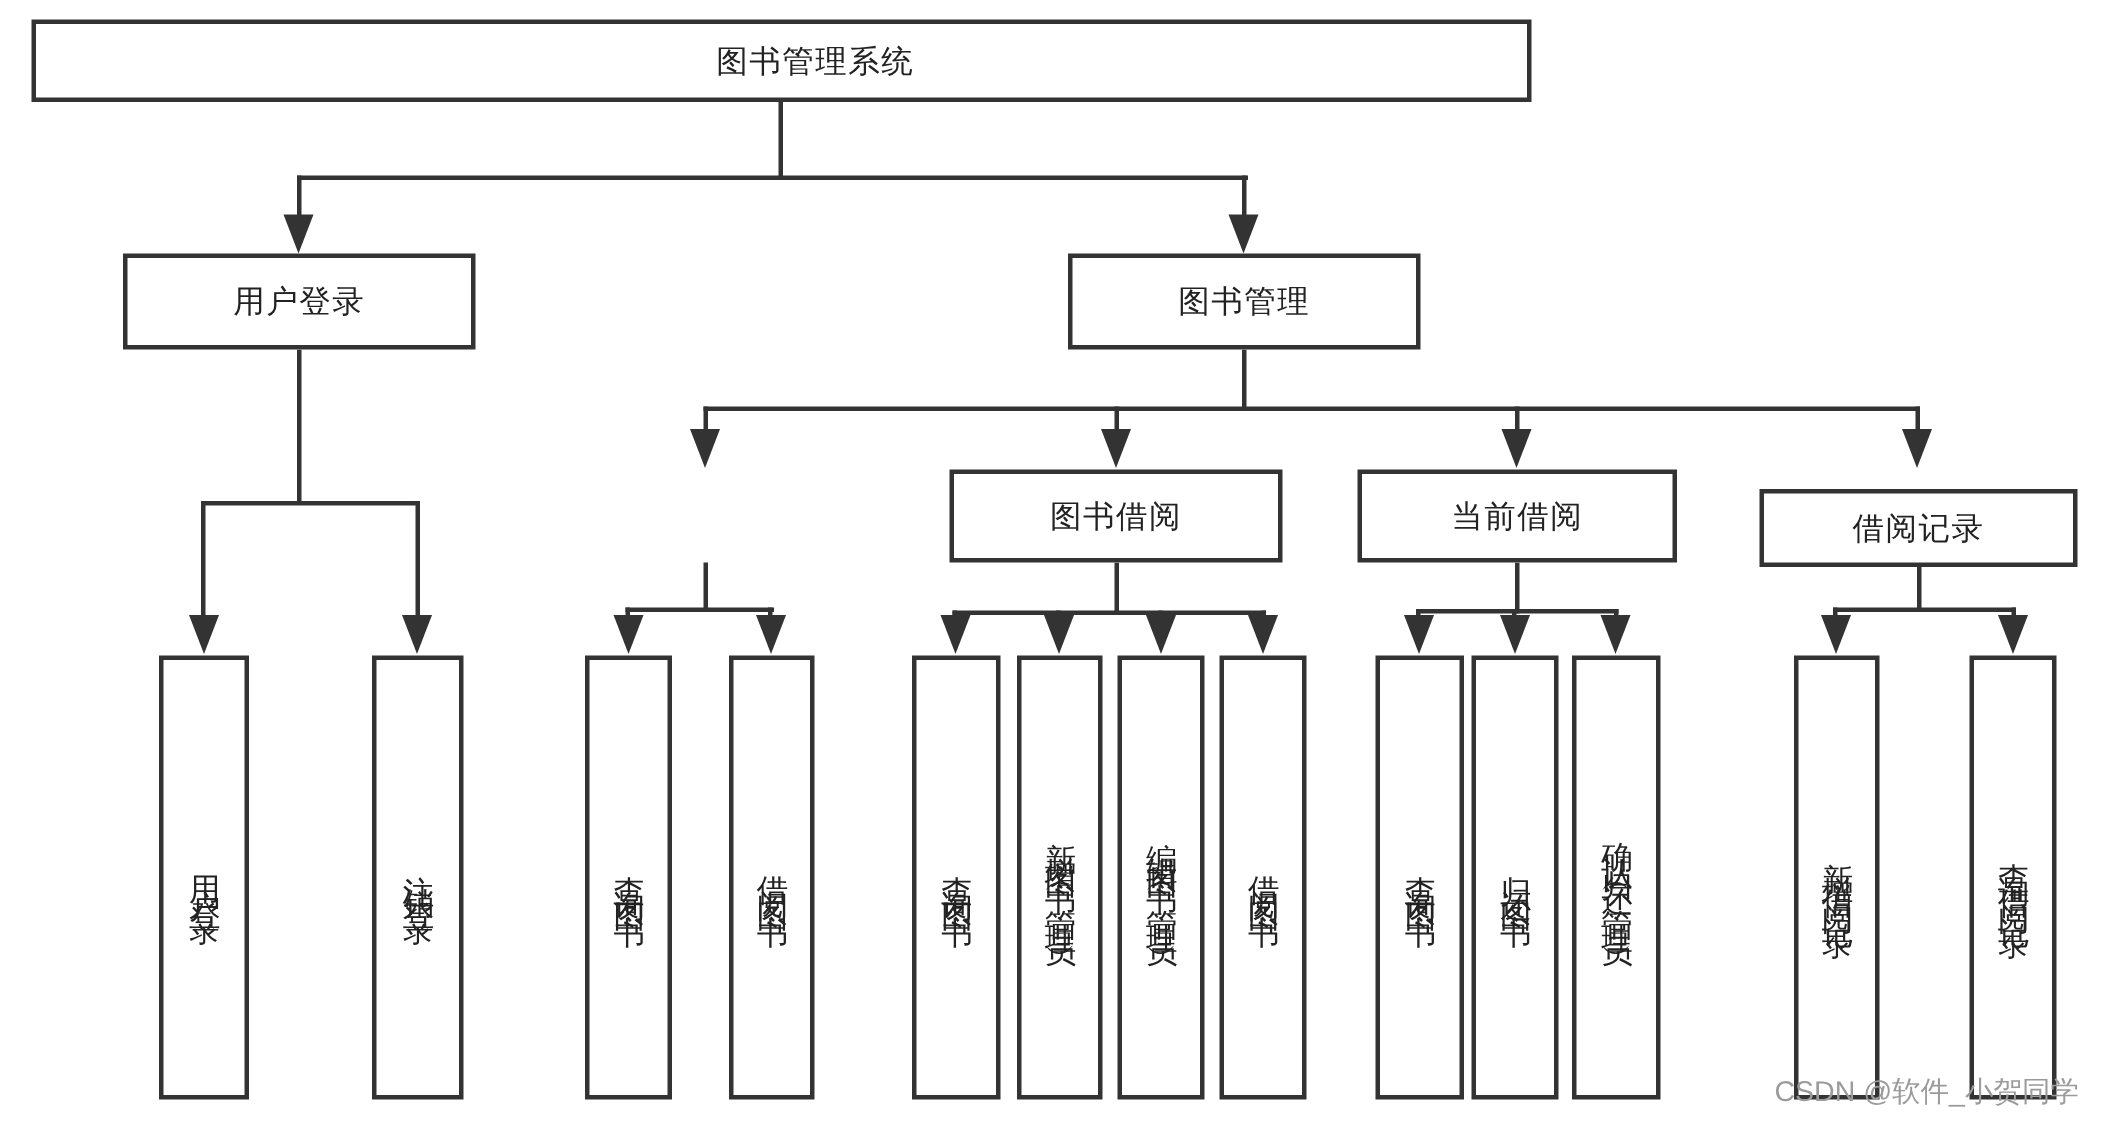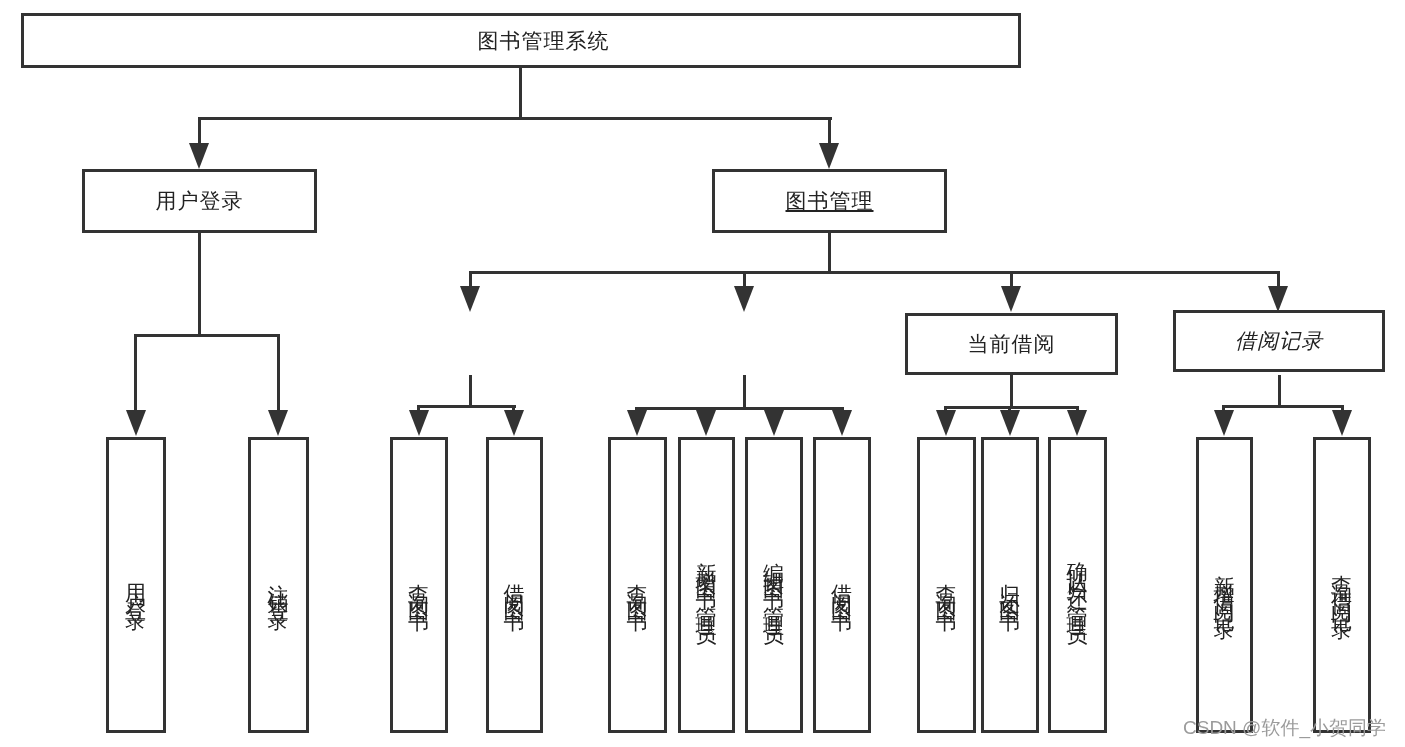--- a/index.html
+++ b/index.html
@@ -42,21 +42,21 @@
   <div class="vline" style="left:519px; top:68px; width:3px; height:52px;"></div>
   <div class="hline" style="left:198px; top:117px; width:634px; height:3px;"></div>
   <div class="vline" style="left:198px; top:117px; width:3px; height:30px;"></div>
   <div class="vline" style="left:828px; top:117px; width:3px; height:30px;"></div>
   <div class="arrow" style="left:189px; top:143px;"></div>
   <div class="arrow" style="left:819px; top:143px;"></div>
 
   <div class="hbox" style="left:82px; top:169px; width:235px; height:64px;">
     <span>用户登录</span>
   </div>
-  <div class="hbox" style="left:712px; top:169px; width:235px; height:64px;text-decoration:underline;">
+  <div class="hbox" style="left:712px; top:169px; width:235px; height:64px;">
     <span>图书管理</span>
   </div>
 
   <div class="vline" style="left:198px; top:233px; width:3px; height:103px;"></div>
   <div class="hline" style="left:134px; top:334px; width:146px; height:3px;"></div>
   <div class="vline" style="left:134px; top:334px; width:3px; height:80px;"></div>
   <div class="vline" style="left:277px; top:334px; width:3px; height:80px;"></div>
   <div class="arrow" style="left:126px; top:410px;"></div>
   <div class="arrow" style="left:268px; top:410px;"></div>
 
@@ -64,24 +64,27 @@
   <div class="hline" style="left:469px; top:271px; width:811px; height:3px;"></div>
   <div class="vline" style="left:469px; top:271px; width:3px; height:20px;"></div>
   <div class="vline" style="left:743px; top:271px; width:3px; height:20px;"></div>
   <div class="vline" style="left:1010px; top:271px; width:3px; height:20px;"></div>
   <div class="vline" style="left:1277px; top:271px; width:3px; height:20px;"></div>
   <div class="arrow" style="left:460px; top:286px;"></div>
   <div class="arrow" style="left:734px; top:286px;"></div>
   <div class="arrow" style="left:1001px; top:286px;"></div>
   <div class="arrow" style="left:1268px; top:286px;"></div>
 
+  <div class="hbox" style="left:633px; top:313px; width:222px; height:62px;">
+    <span>图书借阅</span>
+  </div>
   <div class="hbox" style="left:905px; top:313px; width:213px; height:62px;">
     <span>当前借阅</span>
   </div>
-  <div class="hbox" style="left:1173px; top:310px; width:212px; height:62px;font-style:italic;">
+  <div class="hbox" style="left:1173px; top:326px; width:212px; height:52px;">
     <span>借阅记录</span>
   </div>
 
   <div class="vline" style="left:469px; top:375px; width:3px; height:33px;"></div>
   <div class="hline" style="left:417px; top:405px; width:99px; height:3px;"></div>
   <div class="vline" style="left:417px; top:405px; width:3px; height:11px;"></div>
   <div class="vline" style="left:512px; top:405px; width:3px; height:11px;"></div>
   <div class="arrow" style="left:409px; top:410px;"></div>
   <div class="arrow" style="left:504px; top:410px;"></div>
 

